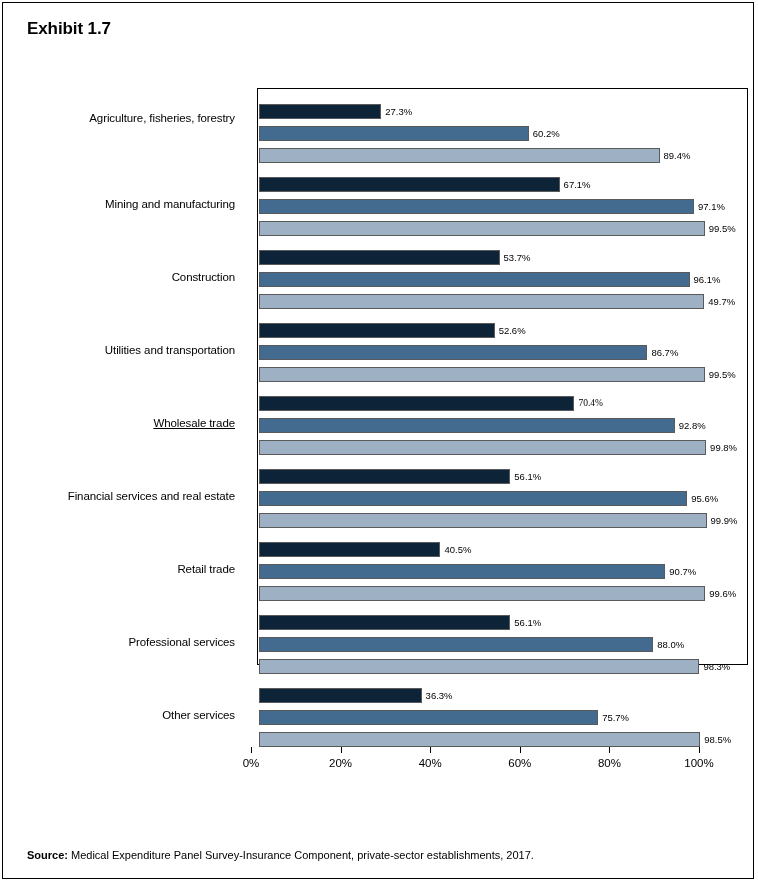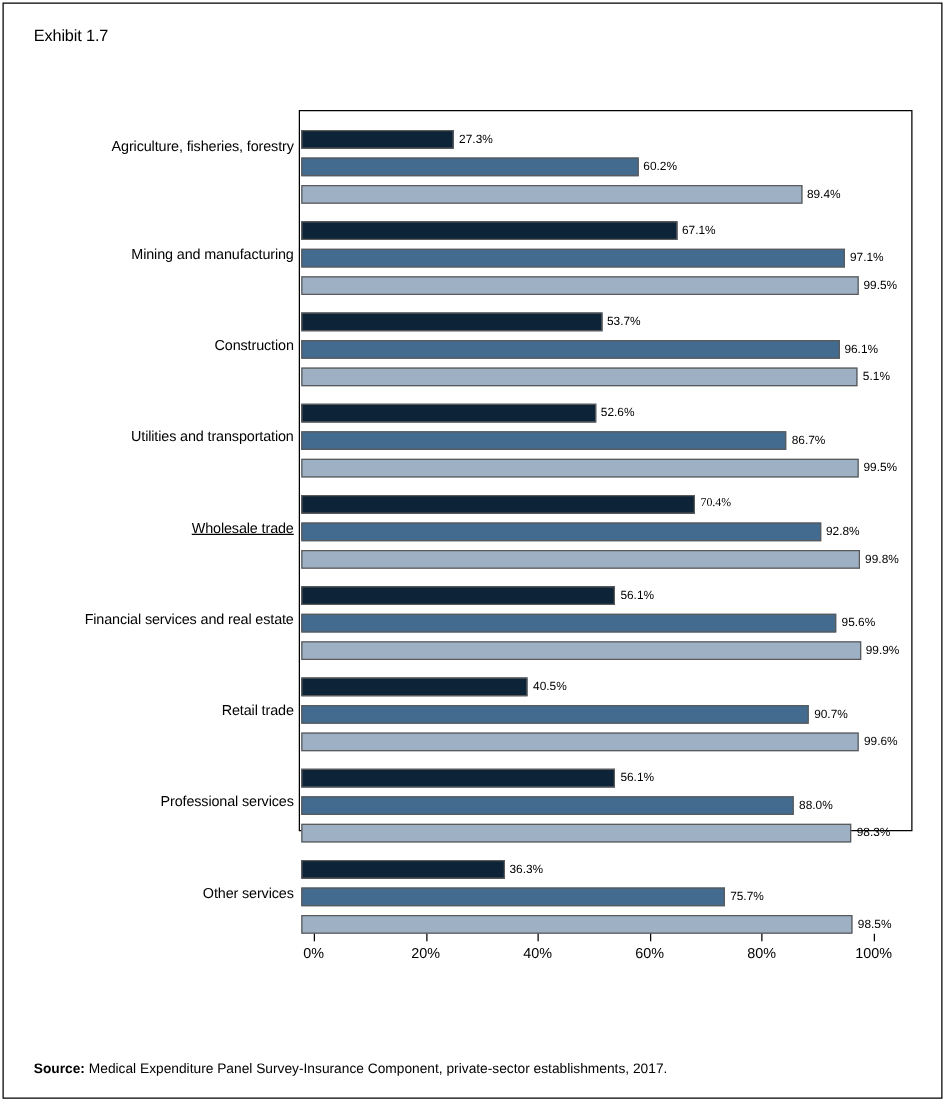--- a/index.html
+++ b/index.html
@@ -13,28 +13,28 @@
   #frame{
     position:absolute;left:2px;top:2px;
     width:752px;height:877px;
     border:1px solid #000;
     box-sizing:border-box;
     background:#fff;
   }
   
   #title-block{
     position:absolute;left:24px;top:16px;width:712px;
-    font-size:13px;font-weight:normal;line-height:19px;
+    font-size:17px;font-weight:bold;line-height:19px;
     letter-spacing:-0.1px;
   }
   #title-sub{display:block;}
   
   #plot{
     position:absolute;
-    left:236px;top:85px;
+    left:254px;top:85px;
     width:491px;height:577px;
     border:1px solid #000;
     box-sizing:border-box;
     background:#fff;
   }
   #plot-inner{position:absolute;left:0;top:0;right:0;bottom:0;}
   .bar{
     position:absolute;
     height:15px;
     box-sizing:border-box;
@@ -130,21 +130,21 @@
         <div class="bar-label" style="left: 301.608px; top: 88px;">67.1%</div>
         <div class="bar s1" style="left: 1px; top: 110px; width: 435.008px;"></div>
         <div class="bar-label" style="left: 436.008px; top: 110px;">97.1%</div>
         <div class="bar s2" style="left: 1px; top: 132px; width: 445.76px;"></div>
         <div class="bar-label" style="left: 446.76px; top: 132px;">99.5%</div>
         <div class="bar s0" style="left: 1px; top: 161px; width: 240.576px;"></div>
         <div class="bar-label" style="left: 241.576px; top: 161px;">53.7%</div>
         <div class="bar s1" style="left: 1px; top: 183px; width: 430.528px;"></div>
         <div class="bar-label" style="left: 431.528px; top: 183px;">96.1%</div>
         <div class="bar s2" style="left: 1px; top: 205px; width: 445.312px;"></div>
-        <div class="bar-label" style="left: 446.312px; top: 205px;">5.1%</div>
+        <div class="bar-label" style="left: 446.312px; top: 205px;">49.7%</div>
         <div class="bar s0" style="left: 1px; top: 234px; width: 235.648px;"></div>
         <div class="bar-label" style="left: 236.648px; top: 234px;">52.6%</div>
         <div class="bar s1" style="left: 1px; top: 256px; width: 388.416px;"></div>
         <div class="bar-label" style="left: 389.416px; top: 256px;">86.7%</div>
         <div class="bar s2" style="left: 1px; top: 278px; width: 445.76px;"></div>
         <div class="bar-label" style="left: 446.76px; top: 278px;">99.5%</div>
         <div class="bar s0" style="left: 1px; top: 307px; width: 315.392px;"></div>
         <div class="bar-label" style="left: 316.392px; top: 307px; font-family: Liberation Serif, serif;">70.4%</div>
         <div class="bar s1" style="left: 1px; top: 329px; width: 415.744px;"></div>
         <div class="bar-label" style="left: 416.744px; top: 329px;">92.8%</div>

